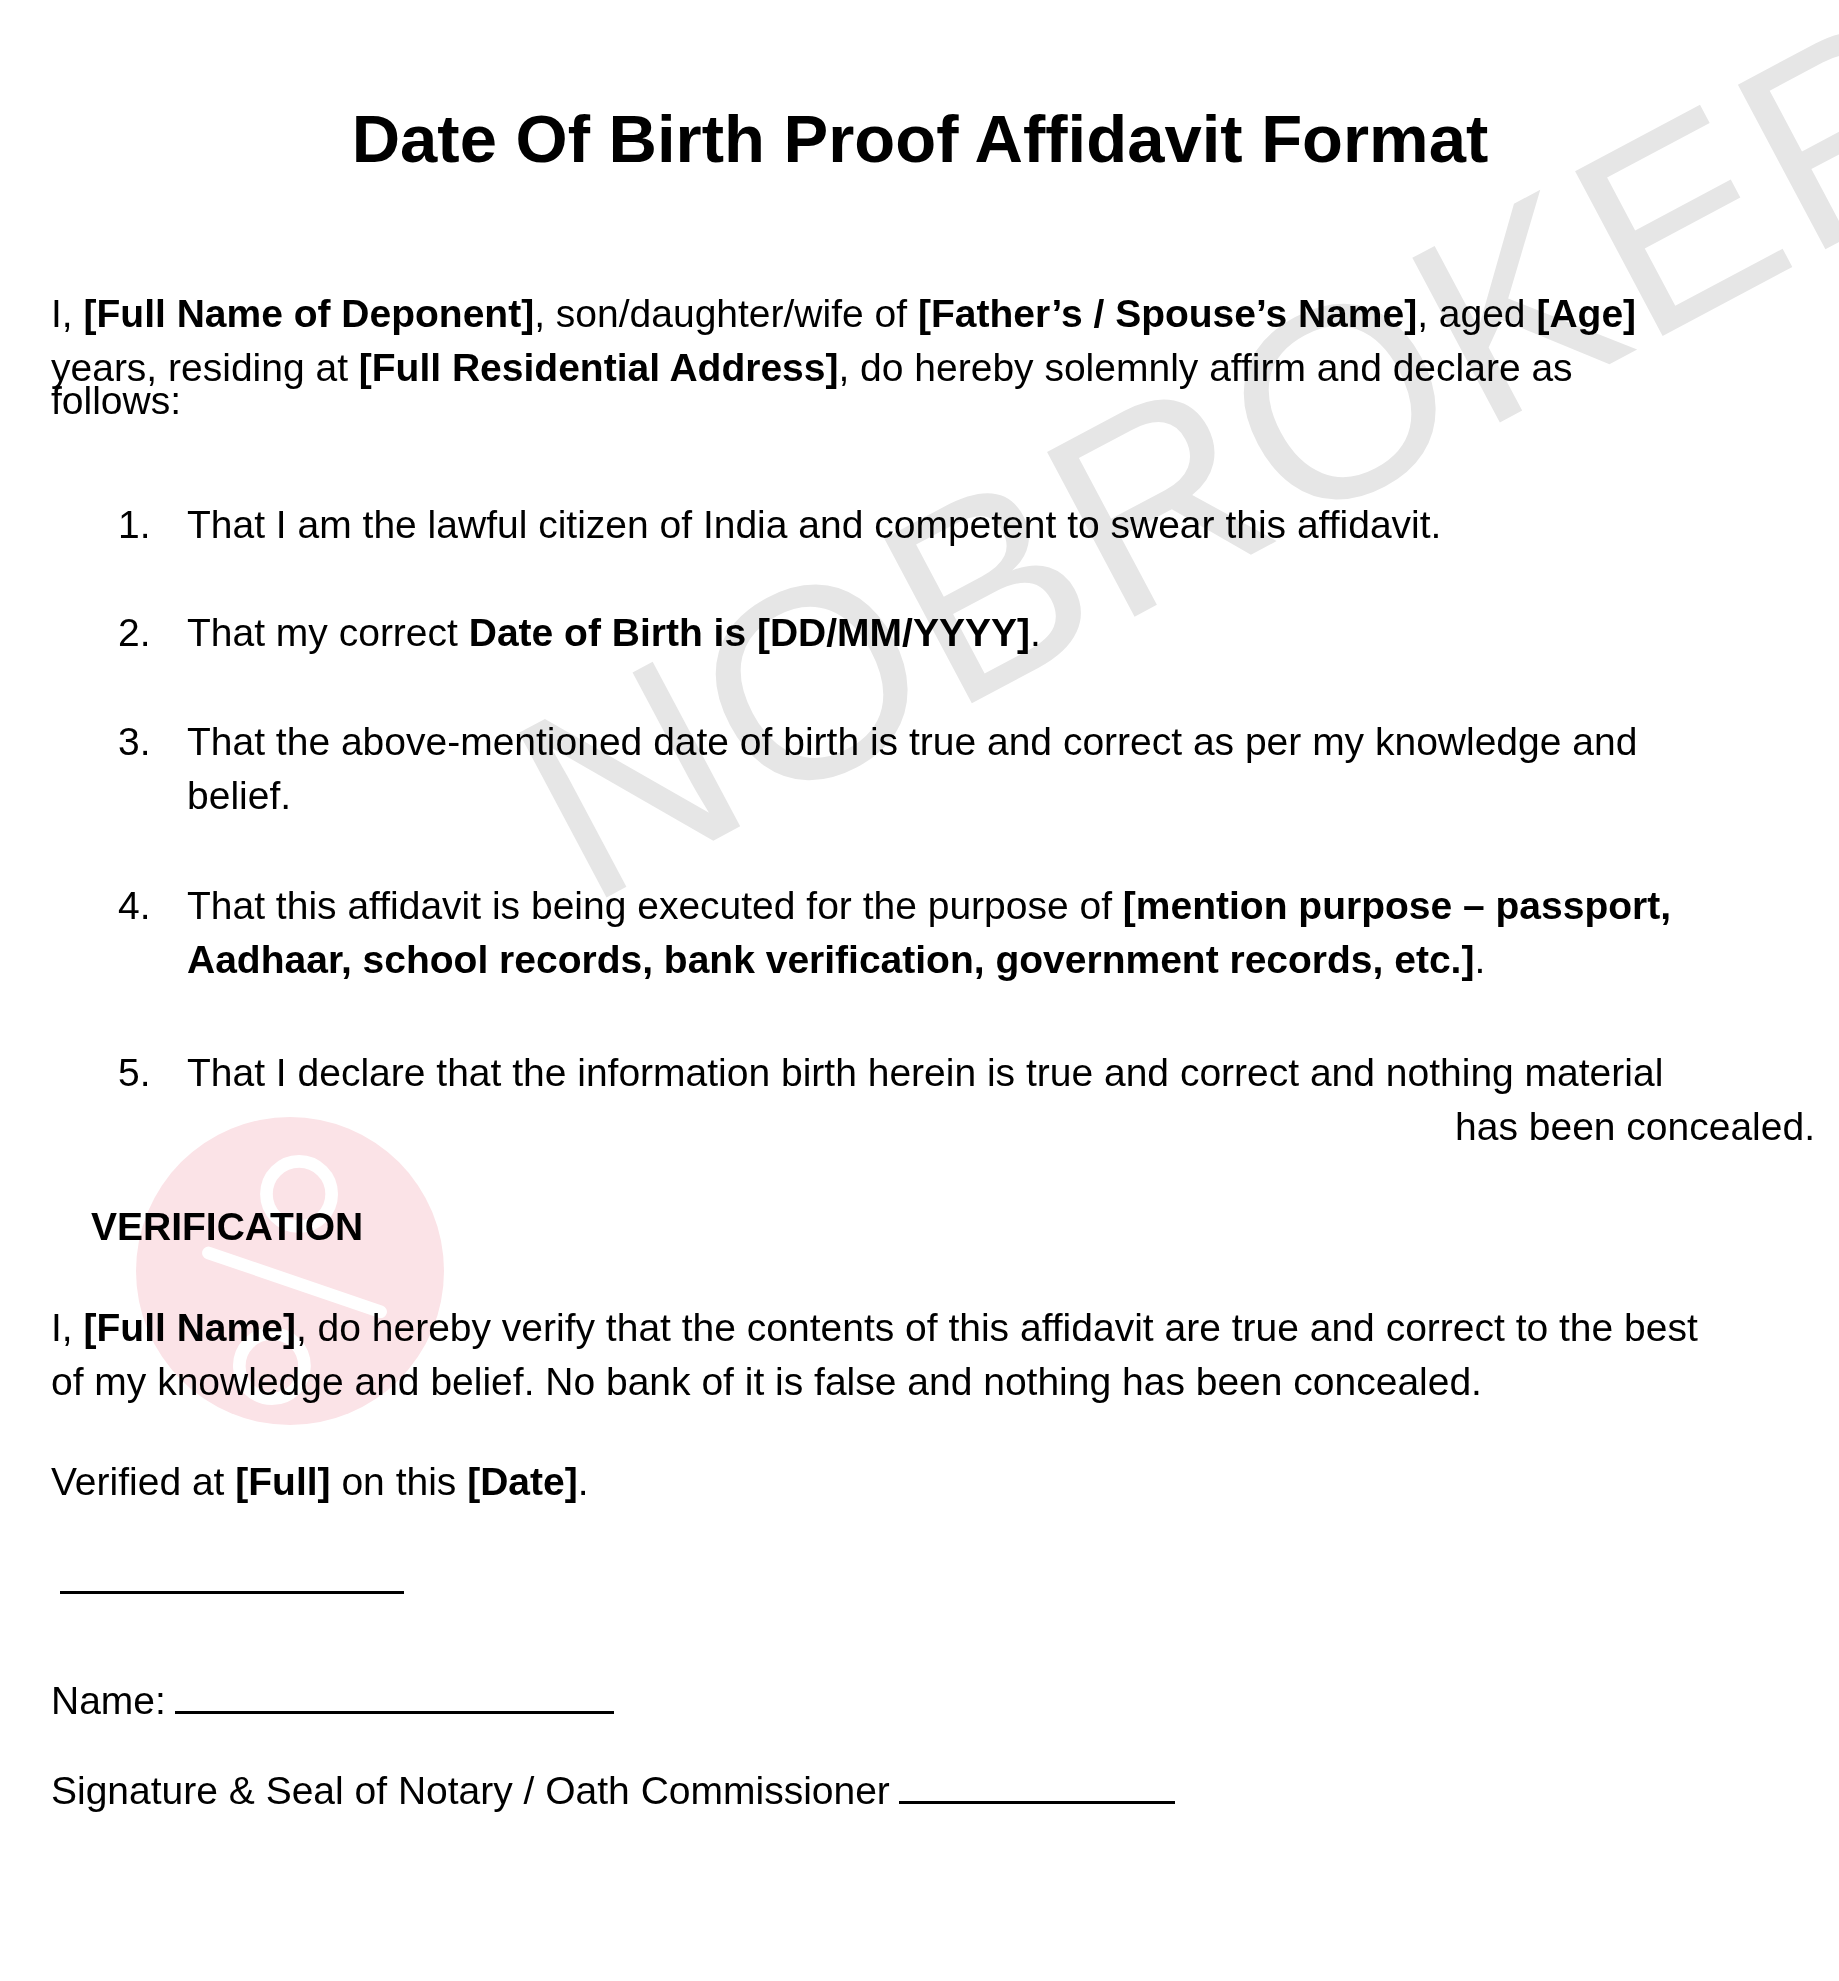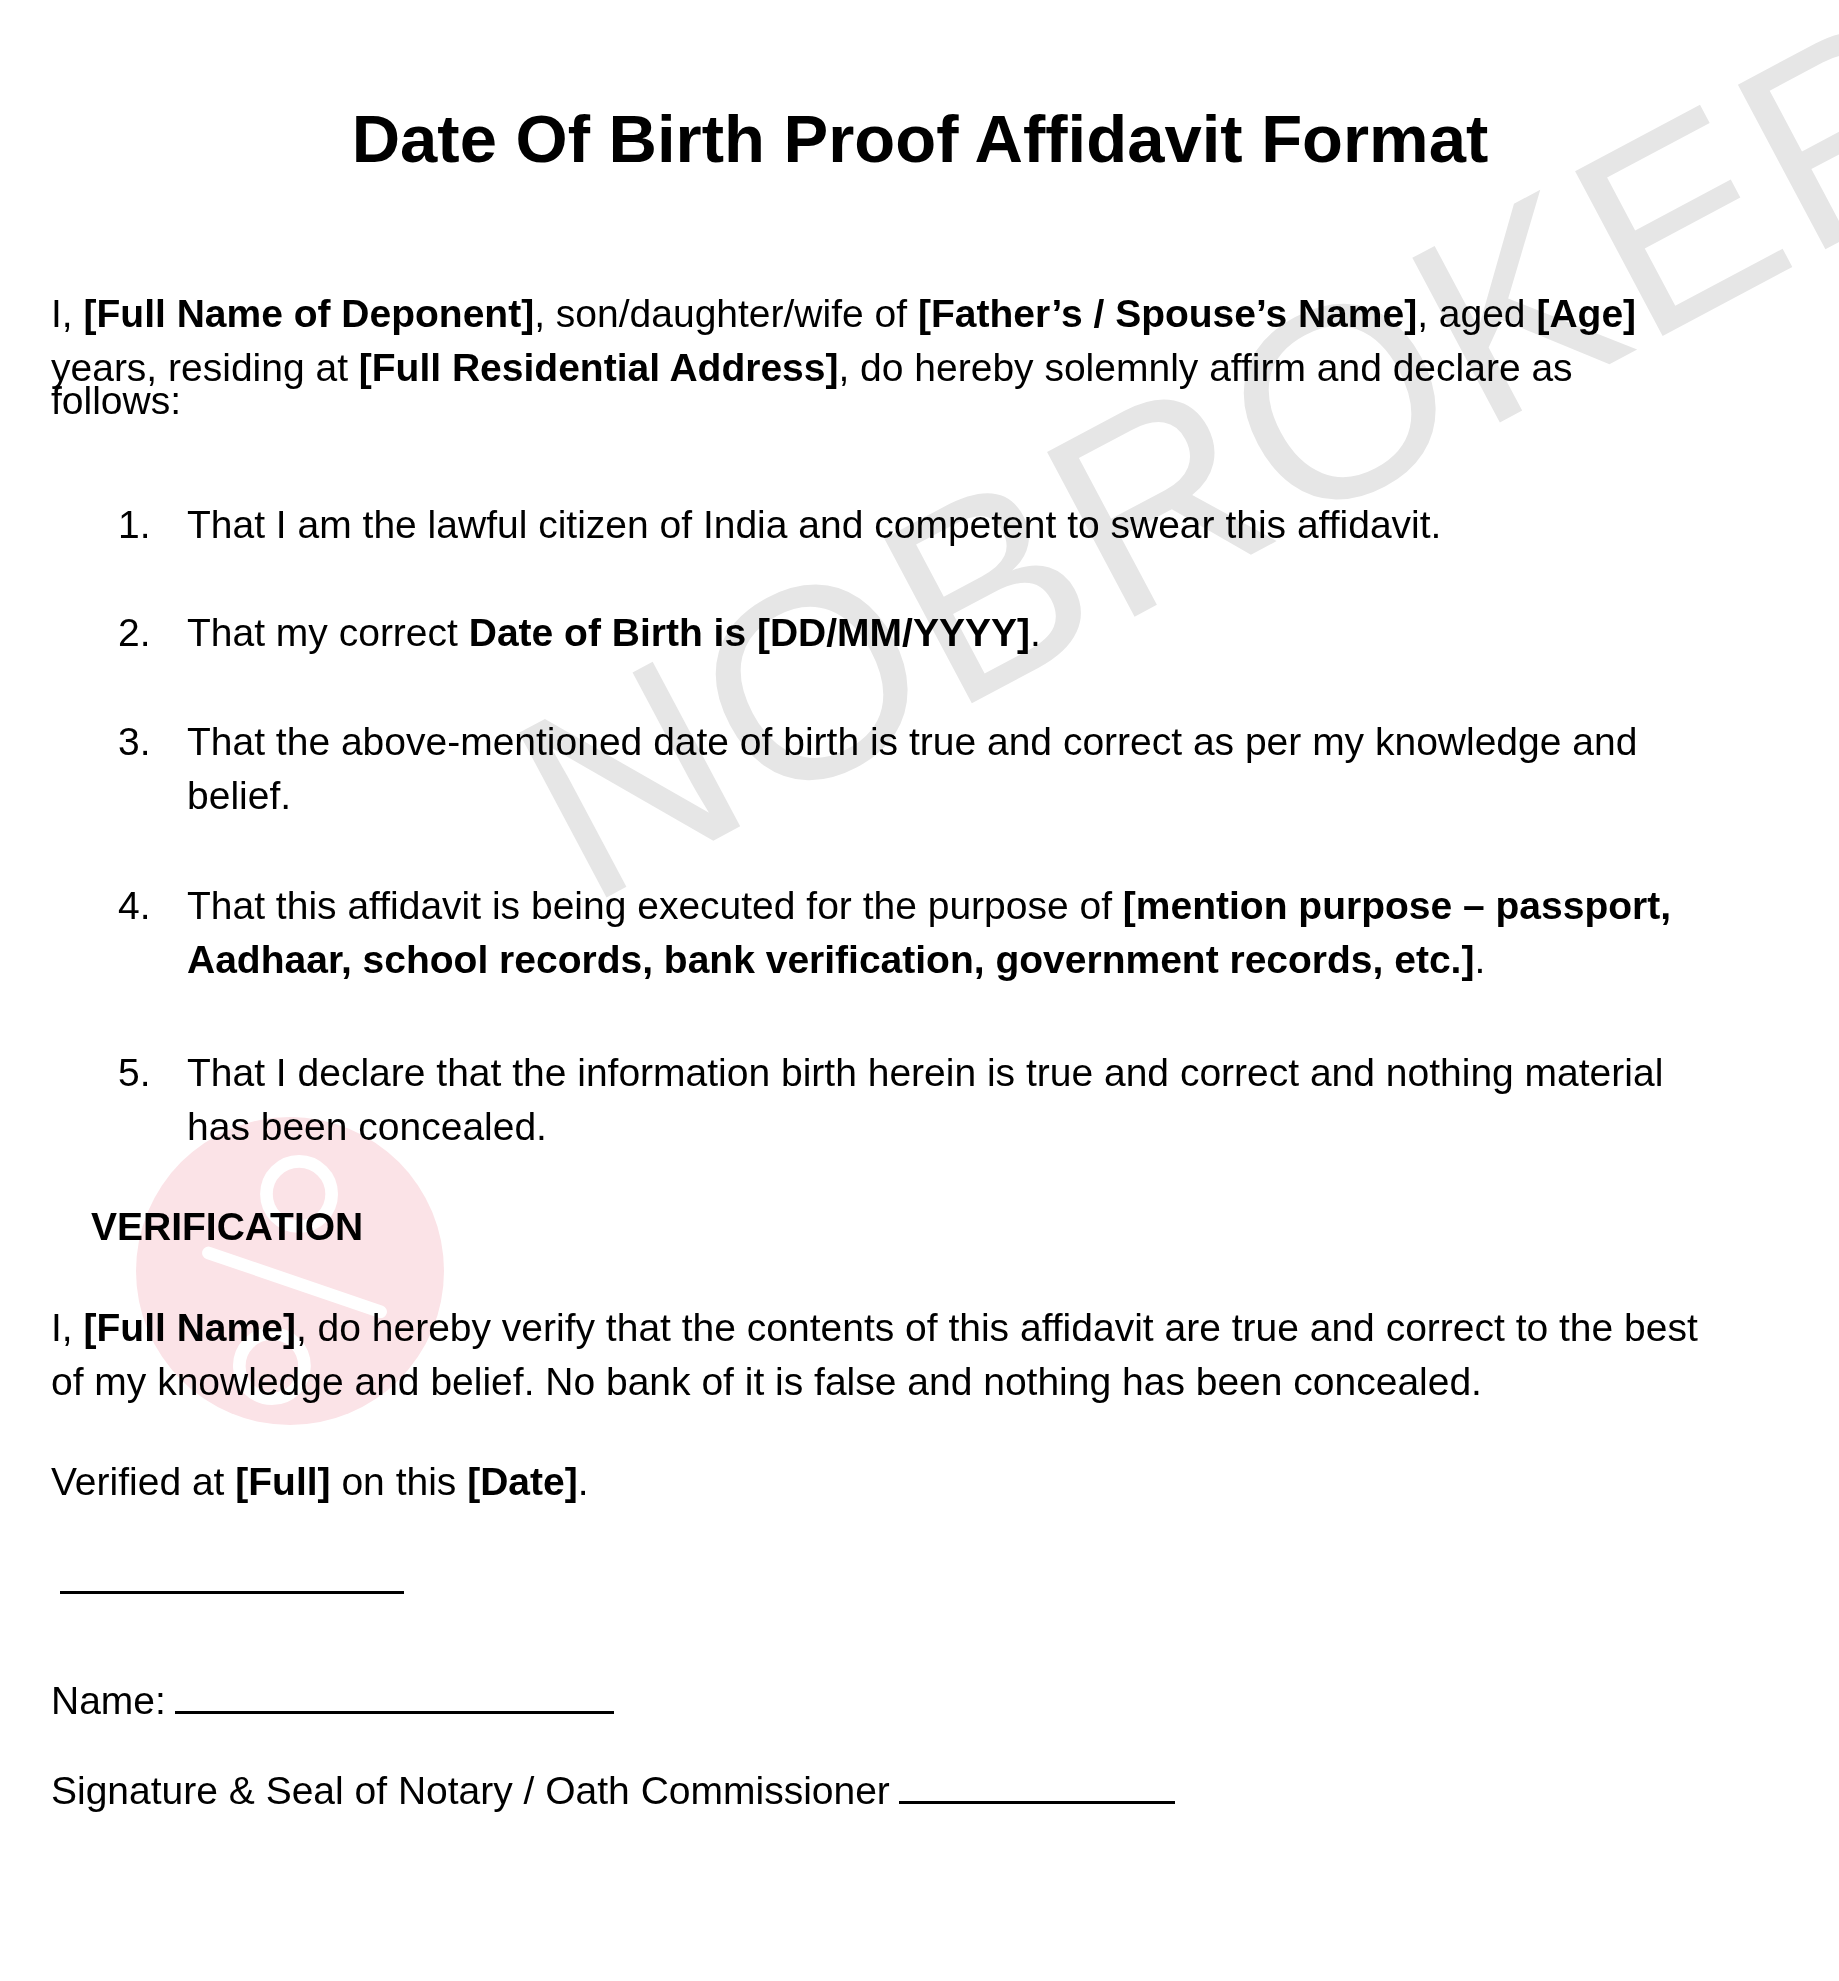--- a/index.html
+++ b/index.html
@@ -60,21 +60,21 @@
 
   <div class="li" style="top:879px;">
     <span class="num">4.</span>
     <span class="txt"><span>That this affidavit is being executed for the purpose of </span><b>[mention purpose – passport,</b></span>
     <span class="txt" style="top:54px;"><b>Aadhaar, school records, bank verification, government records, etc.]</b><span>.</span></span>
   </div>
 
   <div class="li" style="top:1046px;">
     <span class="num">5.</span>
     <span class="txt">That I declare that the information birth herein is true and correct and nothing material</span>
-    <span class="txt" style="top:54px;">has been concealed.</span>
+    <span class="txt" style="top:54px;text-align:right;">has been concealed.</span>
   </div>
 
   <div class="heading" style="top:1200px;margin-left:40px;">VERIFICATION</div>
 
   <div class="para" style="top:1301px;"><span>I, </span><b>[Full Name]</b><span>, do hereby verify that the contents of this affidavit are true and correct to the best</span></div>
   <div class="para" style="top:1355px;">of my knowledge and belief. No bank of it is false and nothing has been concealed.</div>
 
   <div class="para" style="top:1455px;"><span>Verified at </span><b>[Full]</b><span> on this </span><b>[Date]</b><span>.</span></div>
 
   <div class="para" style="top:1554px;"><span class="line" style="width:344px;"></span></div>

